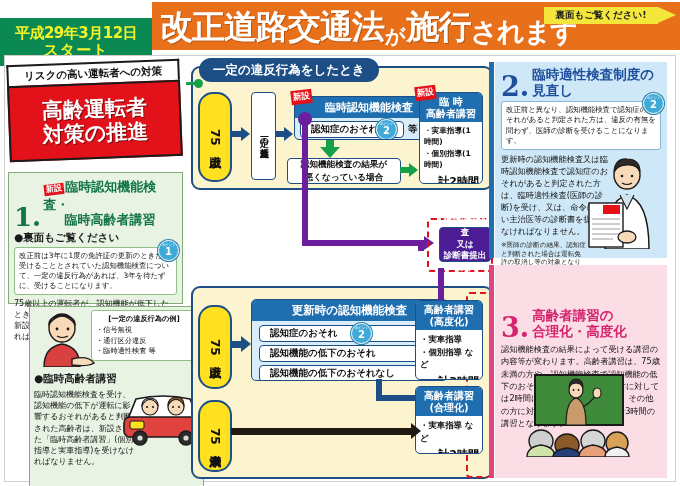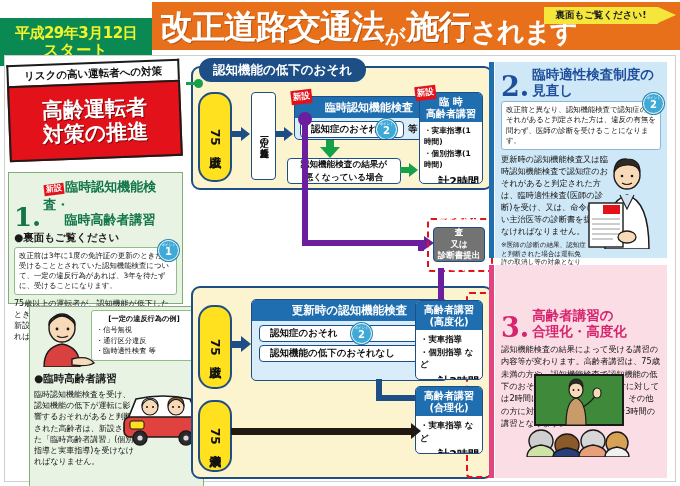--- a/index.html
+++ b/index.html
@@ -83,23 +83,23 @@
   .rowbox{background:#ffffff;border:1.5px solid #1d4f86;border-radius:4px;font-size:9.5px;font-weight:bold;
           color:#111;display:flex;align-items:center;padding-left:10px;}
   .bluecard{position:absolute;background:#ffffff;border:1.5px solid #1d4f86;border-radius:5px;overflow:hidden;}
   .bluecard .hd{background:#1f6fb0;color:#ffffff;text-align:center;font-weight:bold;font-size:10px;
                 line-height:1.15;padding:3px 0;}
   .bluecard .bd{padding:3px 4px;font-size:8.6px;color:#111;line-height:1.5;font-weight:bold;}
   .bluecard .tot{text-align:right;font-size:11px;font-weight:bold;padding-right:3px;}
   .whitebox{position:absolute;background:#ffffff;border:1.5px solid #1d4f86;border-radius:4px;
             display:flex;flex-direction:column;align-items:center;justify-content:center;
             font-size:8.6px;font-weight:bold;color:#111;line-height:1.5;}
-  .fitbox{position:absolute;background:#737373;border:1.5px solid #1d4f86;border-radius:4px;color:#fff;
+  .fitbox{position:absolute;background:#4c1d95;border:1.5px solid #1d4f86;border-radius:4px;color:#fff;
           display:flex;flex-direction:column;align-items:center;justify-content:center;
-          font-size:8.5px;font-weight:bold;line-height:1.35;text-align:center;}
+          font-size:8.5px;font-weight:bold;line-height:1.35;text-align:center;margin-left:6px;}
   .dashred{position:absolute;border:2px dashed #e3121a;border-radius:4px;}
   .arrow-b{position:absolute;background:#1d4f86;}
   .arrow-g{position:absolute;background:#17a04a;}
   .arrow-p{position:absolute;background:#6b1f9e;}
   .arrow-k{position:absolute;background:#201a12;}
   .tri{position:absolute;width:0;height:0;}
   .dot{position:absolute;border-radius:50%;}
 
   
   .rpanel{position:absolute;left:495px;width:172px;box-sizing:border-box;padding:5px 6px;}
@@ -210,21 +210,21 @@
       <rect x="2" y="32" width="78" height="20" rx="6" fill="#e0423f" stroke="#1a1a1a" stroke-width="1.6"></rect>
       <rect x="8" y="36" width="14" height="8" rx="2" fill="#ffe11f" stroke="#1a1a1a" stroke-width="1"></rect>
       <circle cx="18" cy="53" r="7" fill="#2b2b2b" stroke="#1a1a1a" stroke-width="1.4"></circle>
       <circle cx="64" cy="53" r="7" fill="#2b2b2b" stroke="#1a1a1a" stroke-width="1.4"></circle>
       <circle cx="18" cy="53" r="2.6" fill="#d9d9d9"></circle>
         <circle cx="64" cy="53" r="2.6" fill="#d9d9d9"></circle>
     </svg>
   </div>
 
   <div class="flow top"></div>
-  <div class="flowtag" style="left:199px;top:58px;">認知機能の低下のおそれ</div>
+  <div class="flowtag" style="left:199px;top:58px;">一定の違反行為をしたとき</div>
 
   <div class="agecap" style="left:198px;top:92px;height:86px;">
     <span>75歳以上</span>
   </div>
 
   <div class="dot" style="left:194px;top:79px;width:9px;height:9px;background:#17a04a;"></div>
   <div class="arrow-g" style="left:186px;top:82px;width:12px;height:3px;"></div>
 
   <div class="arrow-b" style="left:230px;top:131px;width:12px;height:6px;"></div>
   <div class="tri" style="left:241px;top:127px;border-top:7px solid transparent;border-bottom:7px solid transparent;border-left:9px solid #1d4f86;"></div>
@@ -295,20 +295,21 @@
     <span>75歳未満</span>
   </div>
 
   <div class="arrow-b" style="left:230px;top:341px;width:12px;height:7px;"></div>
   <div class="tri" style="left:241px;top:336px;border-top:8px solid transparent;border-bottom:8px solid transparent;border-left:10px solid #1d4f86;"></div>
 
   <div class="panelbox" style="left:251px;top:299px;width:195px;height:80px;">
     <div class="bluehead" style="padding:3px 0;font-size:11.5px;">更新時の認知機能検査</div>
     <div style="position:relative;margin:4px 6px 0 7px;">
       <div class="rowbox" style="height:15px;margin-bottom:3px;">認知症のおそれ</div>
+      <div class="rowbox" style="height:15px;margin-bottom:3px;">認知機能の低下のおそれ</div>
       <div class="rowbox" style="height:15px;">認知機能の低下のおそれなし</div>
       <div class="point" style="left:92px;top:-2px;">
         <i>ポイント</i>
         <b>2</b>
       </div>
     </div>
   </div>
 
   <div class="dot" style="left:434px;top:316px;width:14px;height:14px;background:#6b1f9e;"></div>
   <div class="arrow-p" style="left:438px;top:268px;width:6px;height:52px;"></div>

